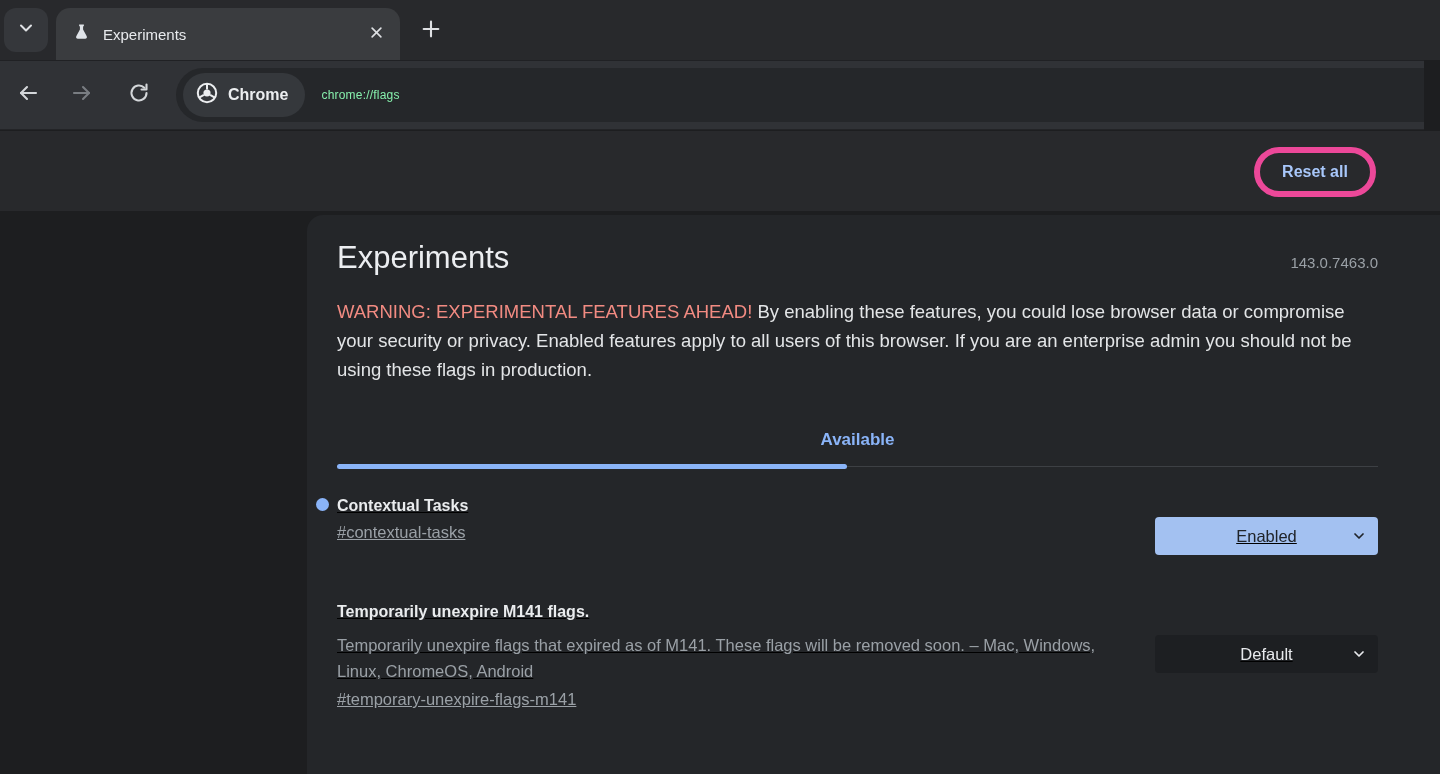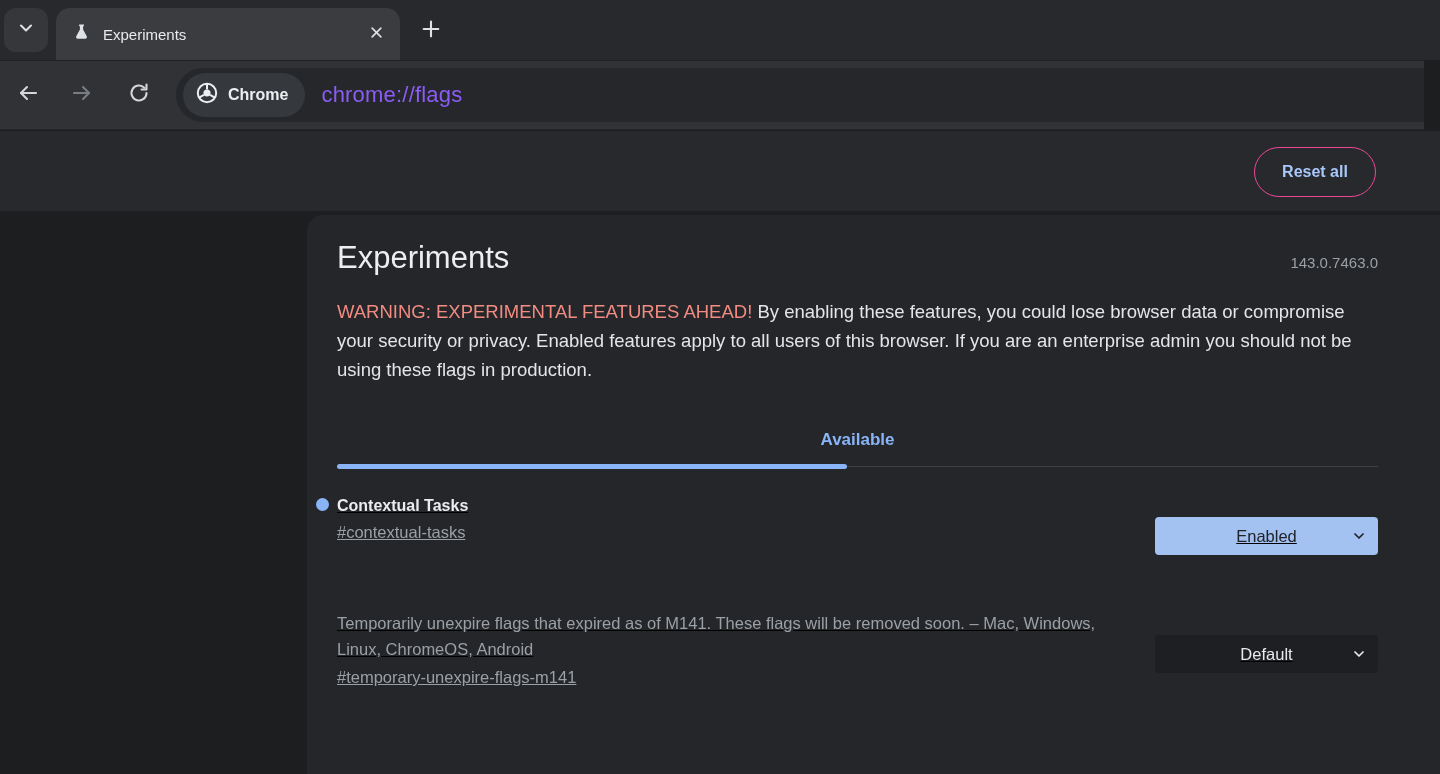--- a/index.html
+++ b/index.html
@@ -38,35 +38,35 @@
   .nav-back { margin-left:6px; } .nav-fwd { margin-left:10px; } .nav-reload { margin-left:13px; }
   .addressbar {
     margin-left:15px; margin-right:-30px; flex:1; height:54px; border-radius:27px;
     background:#25272a; display:flex; align-items:center; cursor:text;
   }
   .site-chip {
     margin-left:7px; height:44px; border-radius:22px; background:#35383c;
     display:flex; align-items:center; padding:0 17px 0 12px; cursor:pointer;
   }
   .site-chip-label { margin-left:9px; font-size:16px; font-weight:bold; color:#eceef0; }
-  .url-text { margin-left:16px; font-size:22px; color:#8b5cf6; letter-spacing:.2px; }
+  .url-text { margin-left:16px; font-size:12px; color:#86efac; letter-spacing:.2px; }
   
   .flags-header { position:absolute; top:131px; left:0; right:0; height:80px; background:#28292c; }
   .search-box {
     position:absolute; left:368px; top:14px; width:612px; height:54px; border-radius:10px;
     background:#1e2023; display:flex; align-items:center; padding-left:18px;
   }
   .search-box input {
     background:transparent; border:none; outline:none; color:#e8eaed;
     font-size:17px; font-family:inherit; margin-left:12px; width:480px;
   }
   .search-box input::placeholder { color:#9aa0a6; }
   .reset-btn {
     position:absolute; right:64px; top:16px; width:122px; height:50px; border-radius:25px;
-    border:1px solid #ec4899; background:transparent; color:#a8c7fa;
+    border:6px solid #ec4899; background:transparent; color:#a8c7fa;
     font-size:16px; font-weight:bold; font-family:inherit; cursor:pointer;
   }
   
   .page { position:absolute; top:211px; left:0; right:0; bottom:0; background:#1d1e20; }
   .panel {
     position:absolute; top:4px; left:307px; right:0; bottom:0;
     background:#242629; border-radius:16px 0 0 0; padding:26px 62px 0 30px;
   }
   .title-row { display:flex; align-items:flex-end; }
   .page-title { font-size:31px; font-weight:400; color:#eceef1; line-height:34px; }
@@ -211,20 +211,21 @@
             <span class="chev">
               <svg width="16" height="16" viewBox="0 0 24 24" fill="none" stroke="#20242a" stroke-width="2.6" stroke-linecap="round" stroke-linejoin="round">
                   <polyline points="6,9 12,15 18,9"></polyline>
                 </svg>
             </span>
           </div>
         </div>
 
         <div class="flag-entry">
           <div class="flag-left">
+            <div class="flag-name">Temporarily unexpire M141 flags.</div>
             <div class="flag-desc">Temporarily unexpire flags that expired as of M141. These flags will be removed soon. – Mac, Windows, Linux, ChromeOS, Android</div>
             <a class="flag-link">#temporary-unexpire-flags-m141</a>
           </div>
           <div class="flag-select sel-default">
             <span>Default</span>
             <span class="chev">
               <svg width="16" height="16" viewBox="0 0 24 24" fill="none" stroke="#e8eaed" stroke-width="2.6" stroke-linecap="round" stroke-linejoin="round">
                   <polyline points="6,9 12,15 18,9"></polyline>
                 </svg>
             </span>

